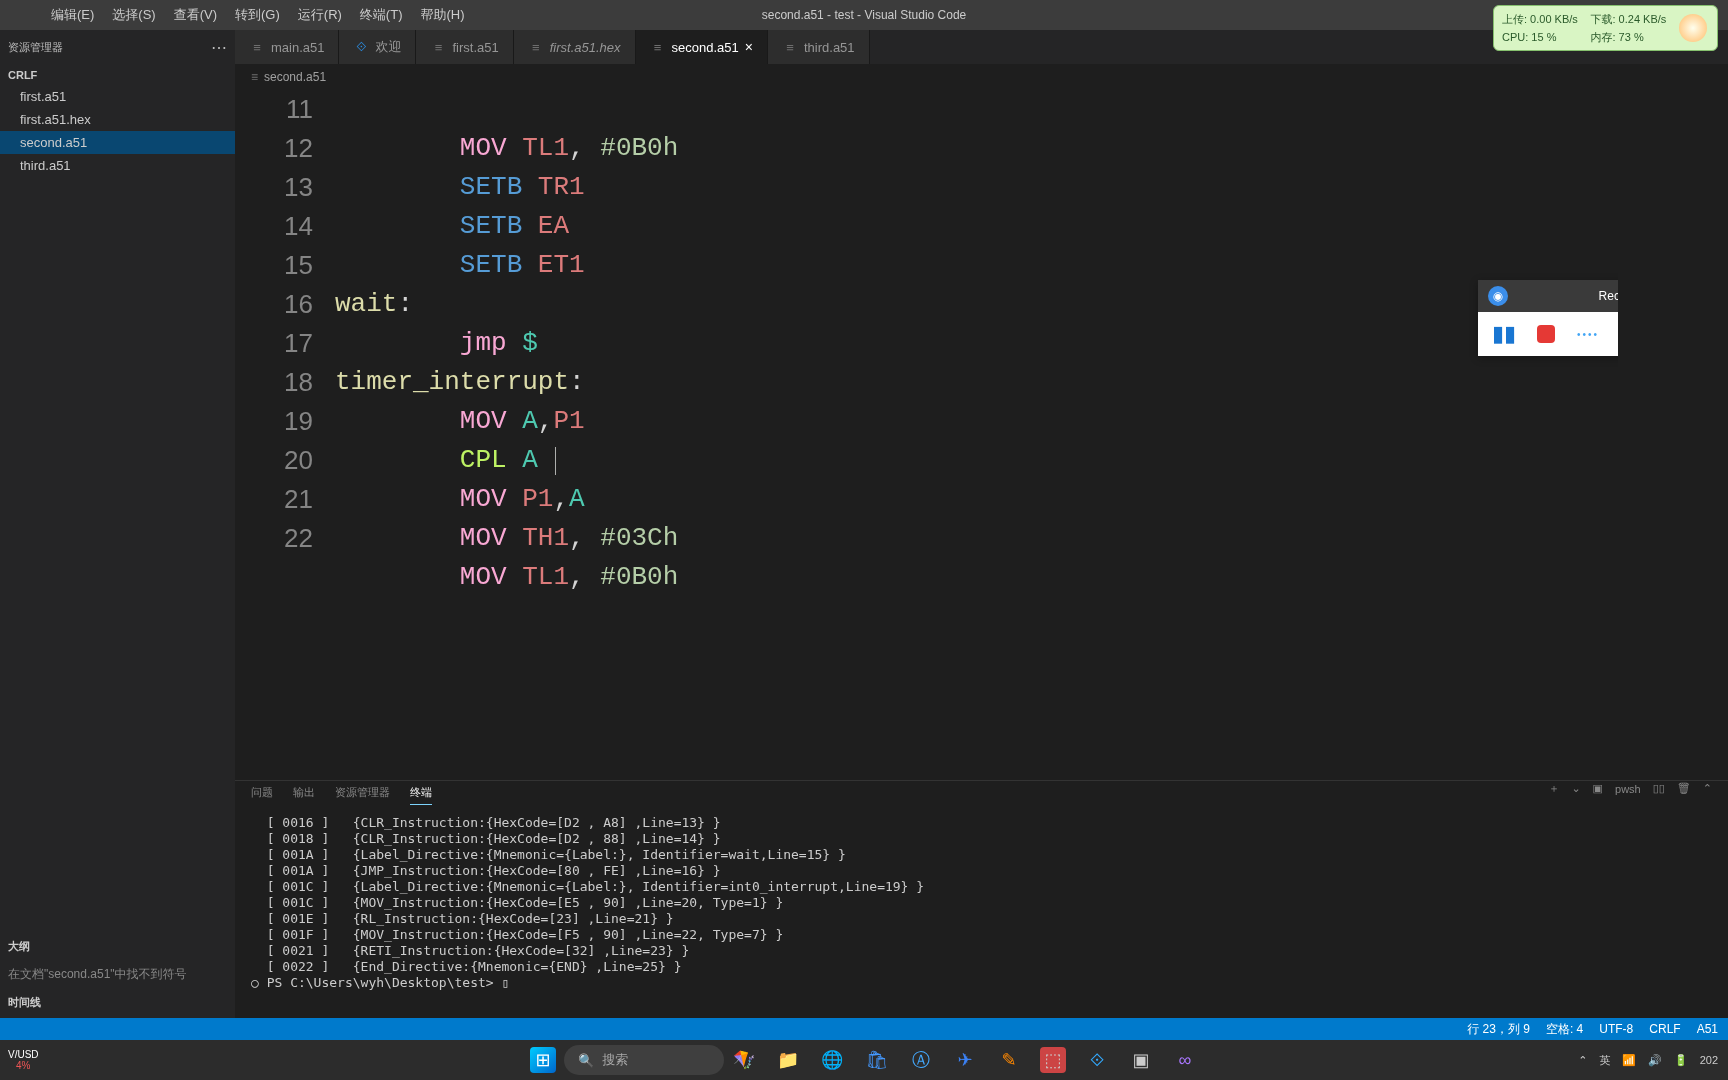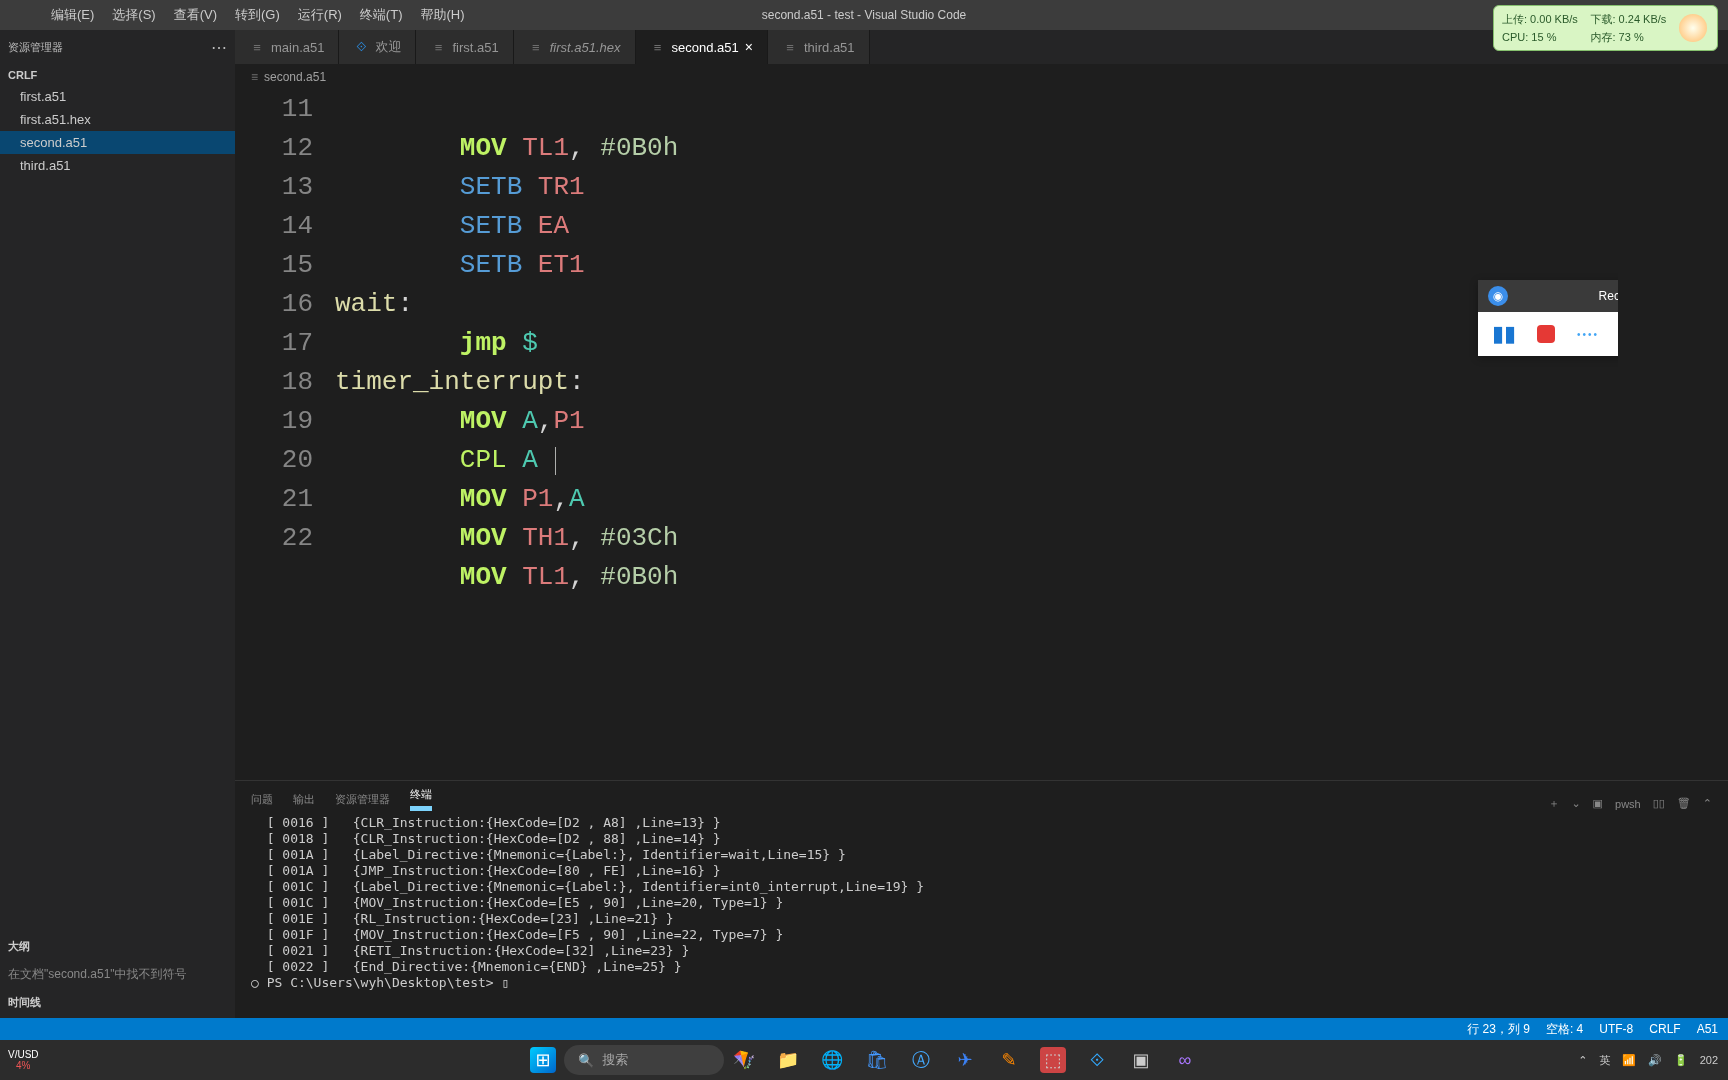--- a/index.html
+++ b/index.html
@@ -122,35 +122,35 @@
   flex: 1;
   display: flex;
   position: relative;
   overflow: hidden;
 }
 .gutter {
   width: 100px;
   text-align: right;
   padding-right: 22px;
   color: #858585;
-  font-family: Liberation Mono, monospace;
+  font-family: Liberation Sans, sans-serif;
   font-size: 26px;
   line-height: 39px;
 }
 .gutter div { }
 .code-lines {
   flex: 1;
   font-family: Consolas, "Courier New", monospace;
   font-size: 26px;
   line-height: 39px;
   white-space: pre;
   color: #d4d4d4;
   position: relative;
 }
-.kw-mov { color: #bef264; font-weight: 700; }
+.kw-mov { color: #f9a8d4; font-weight: 400; }
 .kw-setb { color: #569cd6; font-weight: 500; }
 .kw-cpl { color: #bef264; font-weight: 400; }
 .reg { color: #dc7b7b; }
 .reg2 { color: #4ec9b0; }
 .label { color: #dcdcaa; }
 .num { color: #b5cea8; }
 .punct { color: #d4d4d4; }
 .text-caret {
   position: absolute;
   width: 1px;
@@ -168,26 +168,26 @@
   background: #1e1e1e;
   border-top: 1px solid #333;
   display: flex;
   flex-direction: column;
 }
 .panel-tabs {
   display: flex;
   gap: 20px;
   padding: 0 16px;
   height: 30px;
-  align-items: flex-end;
+  align-items: flex-start;
   font-size: 11px;
   color: #888;
 }
 .panel-tab { cursor: pointer; padding: 4px 0; }
-.panel-tab.active { color: #eee; border-bottom: 5px solid #7dd3fc; }
+.panel-tab.active { color: #eee; border-bottom: 1px solid #7dd3fc; }
 .panel-actions {
   margin-left: auto;
   display: flex;
   gap: 12px;
   align-items: center;
   color: #888;
 }
 .terminal-output {
   flex: 1;
   padding: 4px 16px;

